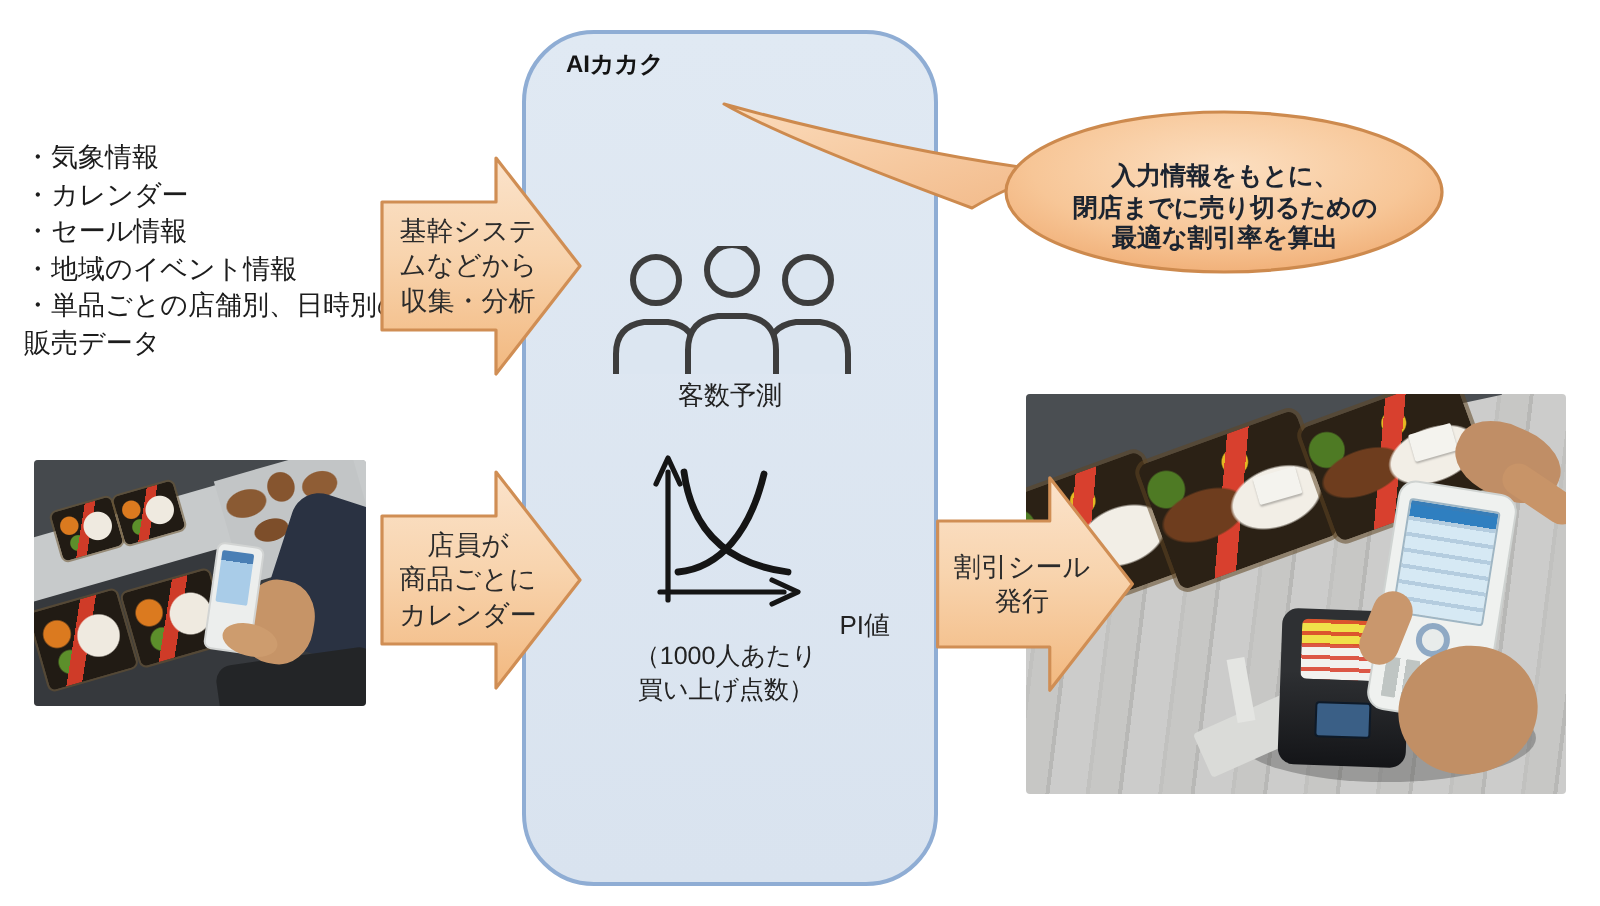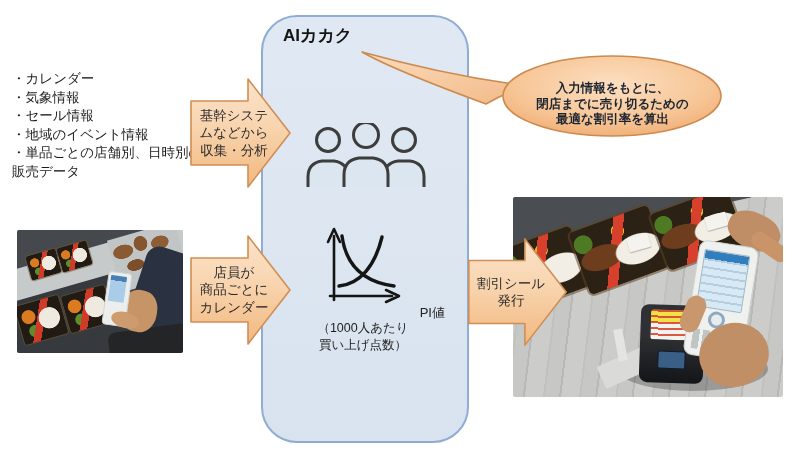--- a/index.html
+++ b/index.html
@@ -18,21 +18,21 @@
   }
   #arrow-collect{left:190px;top:72px;width:102px;height:122px;z-index:6;}
   #arrow-input{left:190px;top:228px;width:102px;height:124px;z-index:6;}
   #arrow-output{left:465px;top:232px;width:106px;height:120px;z-index:6;}
   
   .ai-box{
     position:absolute;left:261px;top:15px;width:208px;height:428px;z-index:2;
     background:linear-gradient(180deg,#e0e9f3 0%,#d9e3ef 100%);
     border:2px solid #8fadd4;border-radius:36px;box-sizing:border-box;
   }
-  .ai-title{position:absolute;left:283px;top:24px;z-index:3;font-size:17px;font-weight:bold;color:#141414;text-align:right;}
+  .ai-title{position:absolute;left:283px;top:24px;z-index:3;font-size:12px;font-weight:bold;color:#141414;text-align:right;}
   .people-svg{position:absolute;left:304px;top:123px;width:124px;height:64px;z-index:3;}
   .people-label{position:absolute;left:261px;top:189px;width:208px;text-align:center;font-size:13px;color:#222;z-index:3;}
   .chart-svg{position:absolute;left:318px;top:224px;width:88px;height:82px;z-index:3;}
   .chart-label{position:absolute;left:245px;top:304px;width:200px;text-align:right;font-size:13px;color:#222;z-index:3;}
   .chart-caption{position:absolute;left:263px;top:320px;width:200px;text-align:center;font-size:12.5px;line-height:17px;color:#222;z-index:3;}
   
   .bubble-svg{position:absolute;left:350px;top:40px;width:380px;height:105px;z-index:5;}
   .bubble-text{
     position:absolute;left:505px;top:66px;width:215px;z-index:6;text-align:center;
     font-size:12.5px;font-weight:600;line-height:15.5px;color:#1c2430;margin-top:15px;
@@ -103,40 +103,41 @@
     repeating-linear-gradient(0deg,rgba(239,241,239,.9) 0 2px,transparent 2px 6px);}
   .pr-hand-bottom{left:186px;top:126px;width:70px;height:64px;background:#c18f65;border-radius:50%;transform:rotate(-14deg);}
   .pr-thumb{left:170px;top:98px;width:20px;height:38px;background:#c9976d;border-radius:10px;transform:rotate(22deg);}
 </style>
 </head>
 <body>
 
 <div id="canvas">
 
   <div class="input-list">
+    <div>・気象情報</div>
     <div>・カレンダー</div>
-    <div>・気象情報</div>
     <div>・セール情報</div>
     <div>・地域のイベント情報</div>
     <div>・単品ごとの店舗別、日時別の販売データ</div>
   </div>
 
   <div class="ai-box"></div>
   <div class="ai-title">AIカカク</div>
 
   <svg class="people-svg" viewBox="0 0 124 64">
     <g stroke="#3d3d3d" stroke-width="3" fill="#dce6f1" stroke-linecap="round">
       <path d="M4,64 L4,54 Q4,40 18,38 L30,38 Q44,40 44,54 L44,64"></path>
       <circle cx="24" cy="17" r="11.5"></circle>
       <path d="M80,64 L80,54 Q80,40 94,38 L106,38 Q120,40 120,54 L120,64"></path>
       <circle cx="100" cy="17" r="11.5"></circle>
       <path d="M40,64 L40,52 Q40,37 55,35 L69,35 Q84,37 84,52 L84,64"></path>
       <circle cx="62" cy="12" r="12.5"></circle>
     </g>
   </svg>
+  <div class="people-label">客数予測</div>
 
   <svg class="chart-svg" viewBox="0 0 88 82">
     <g stroke="#151515" fill="none" stroke-linecap="round" stroke-linejoin="round">
       <path d="M16,76 L16,12" stroke-width="2.6"></path>
       <path d="M10,18 L16,5 L22,18" stroke-width="2.6"></path>
       <path d="M12,72 L74,72" stroke-width="2.6"></path>
       <path d="M68,66 L81,72 L68,78" stroke-width="2.6"></path>
       <path d="M24,12 C28,42 46,58 76,62" stroke-width="3.4"></path>
       <path d="M21,62 C42,60 57,42 64,13" stroke-width="3.4"></path>
     </g>

